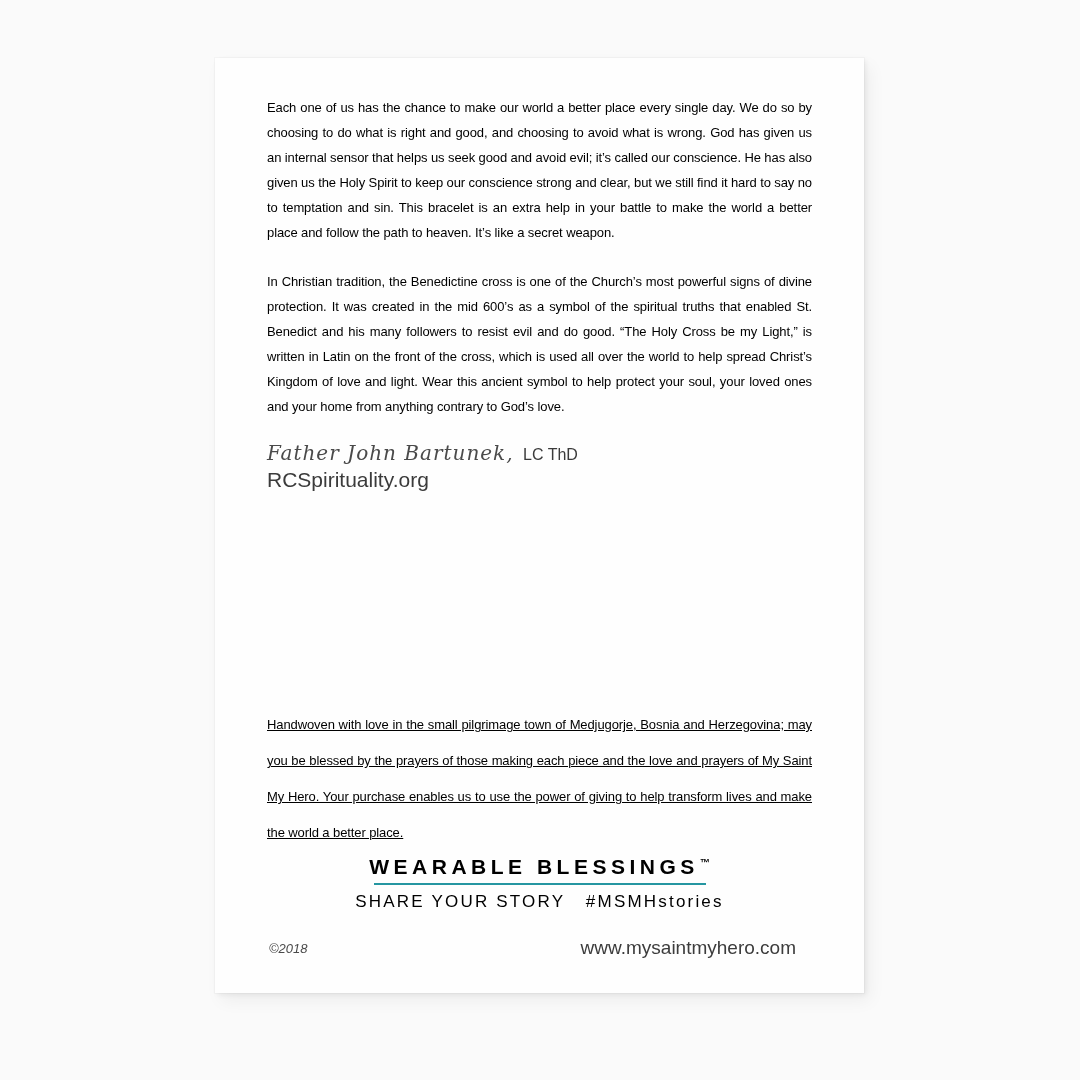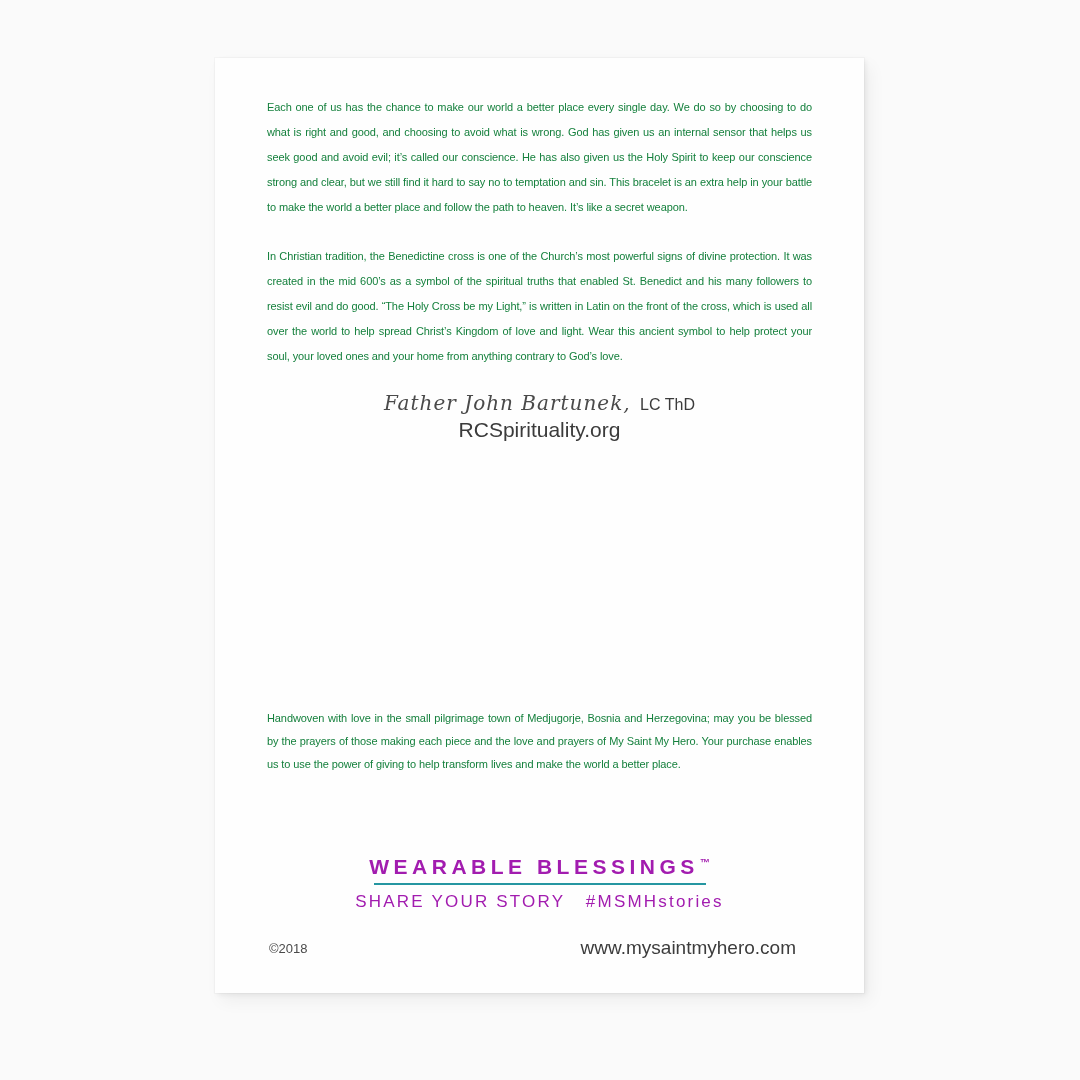--- a/index.html
+++ b/index.html
@@ -30,30 +30,30 @@
       6px 8px 16px rgba(0,0,0,0.05);
   }
   .content-top {
     position: absolute;
     left: 52px;
     right: 52px;
     top: 37px;
   }
   .body-text {
     margin: 0;
-    font-size: 11px;
+    font-size: 13px;
     line-height: 25px;
     letter-spacing: -0.1px;
     text-align: justify;
-    color: #15803d;
+    color: #000000;
   }
   .para-2 { margin-top: 24px; }
   .signature-block {
     margin-top: 21px;
-    text-align: center;
+    text-align: left;
     color: #3b3b3b;
   }
   .signature-line { line-height: 26px; white-space: nowrap; }
   .signature-name {
     font-family: "DejaVu Serif", serif;
     font-style: italic;
     font-size: 20px;
     letter-spacing: 1px;
     color: #4a4a4a;
   }
@@ -63,29 +63,30 @@
   }
   .signature-website {
     font-size: 21px;
     line-height: 23px;
   }
   .para-3 {
     position: absolute;
     left: 52px;
     right: 52px;
     top: 649px;
-    line-height: 23px;
+    line-height: 36px;
+    text-decoration: underline;
   }
   .branding {
     position: absolute;
     left: 0;
     right: 0;
     top: 797px;
     text-align: center;
-    color: #a21caf;
+    color: #000000;
   }
   .brand-title {
     font-size: 21px;
     font-weight: bold;
     letter-spacing: 4.5px;
     white-space: nowrap;
   }
   .brand-tm {
     font-size: 10px;
     vertical-align: 8px;
@@ -112,20 +113,21 @@
     right: 52px;
     top: 879px;
     height: 22px;
   }
   .footer-copyright {
     position: absolute;
     left: 2px;
     top: 4px;
     font-size: 13px;
     color: #4a4a4a;
+    font-style: italic;
   }
   .footer-website {
     position: absolute;
     left: 0;
     right: 16px;
     top: 0;
     text-align: right;
     font-size: 19px;
     color: #3c3c3c;
   }

